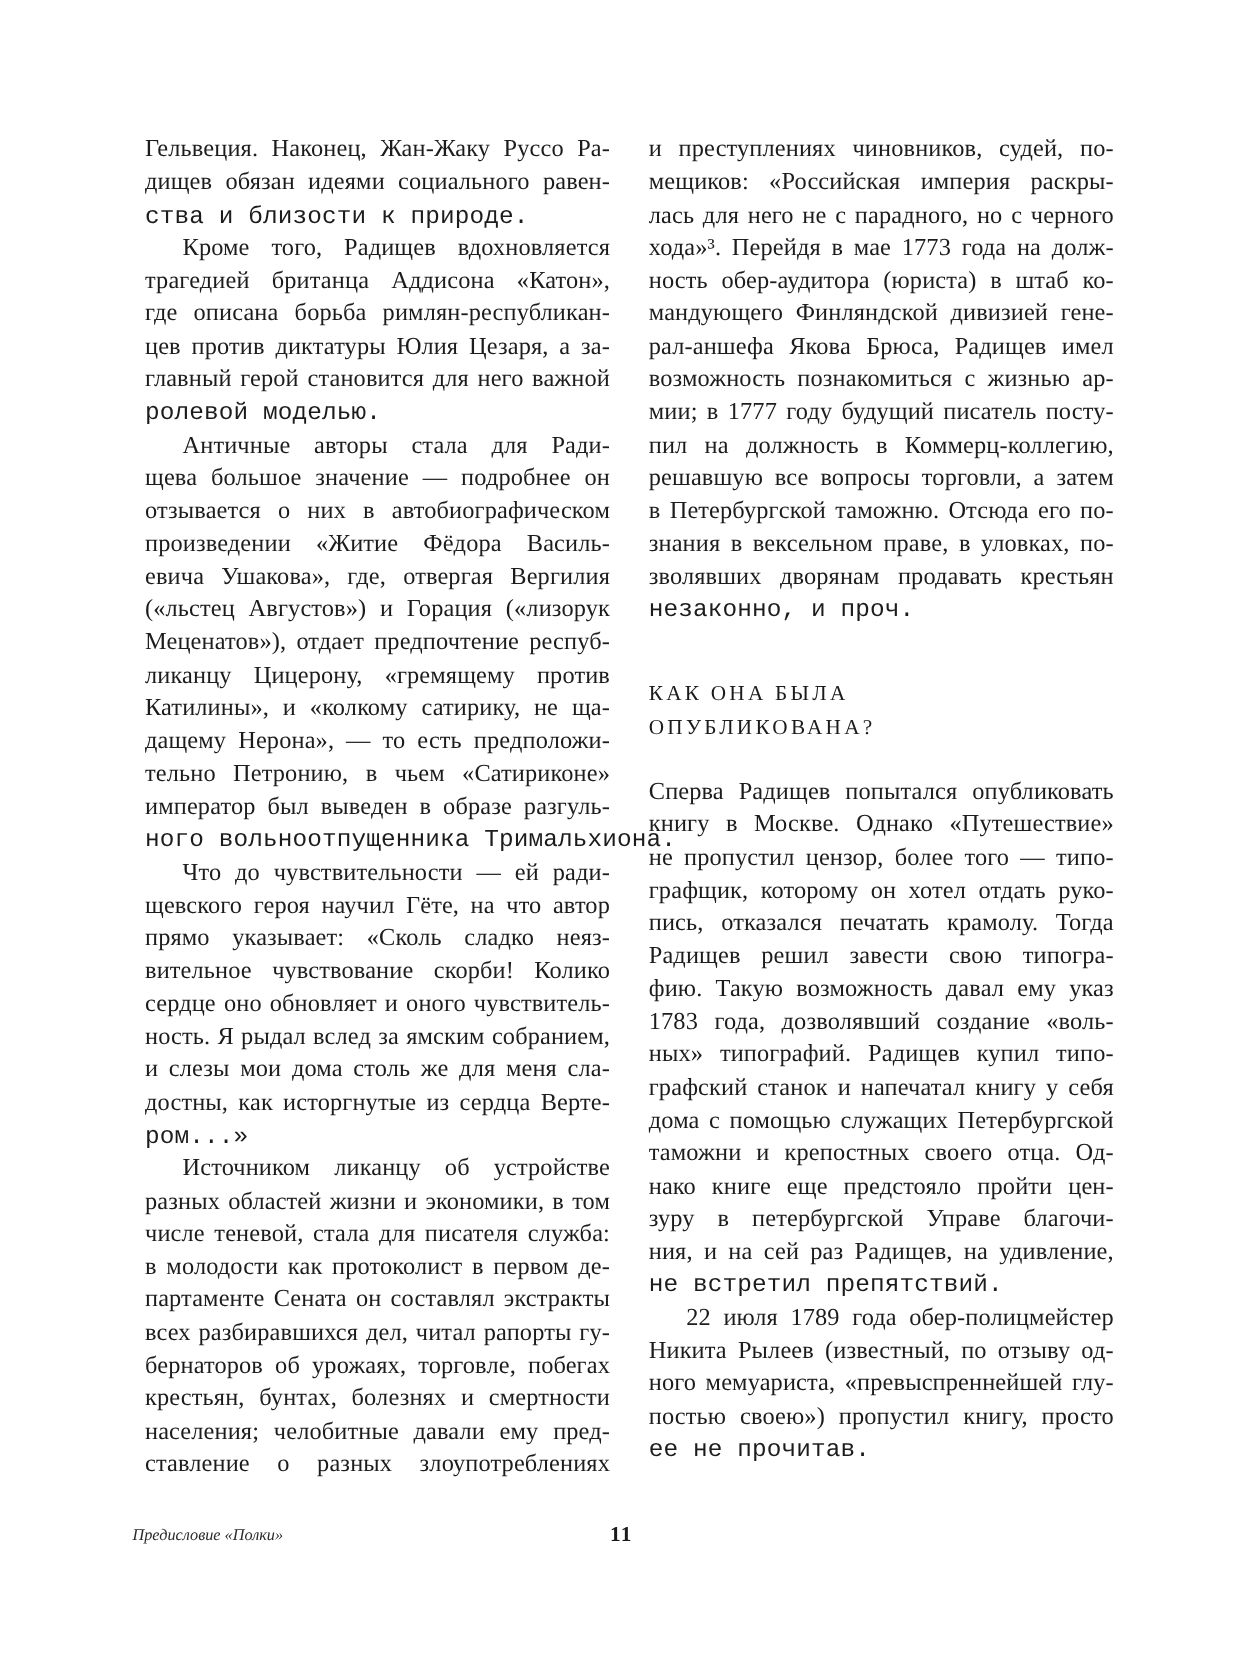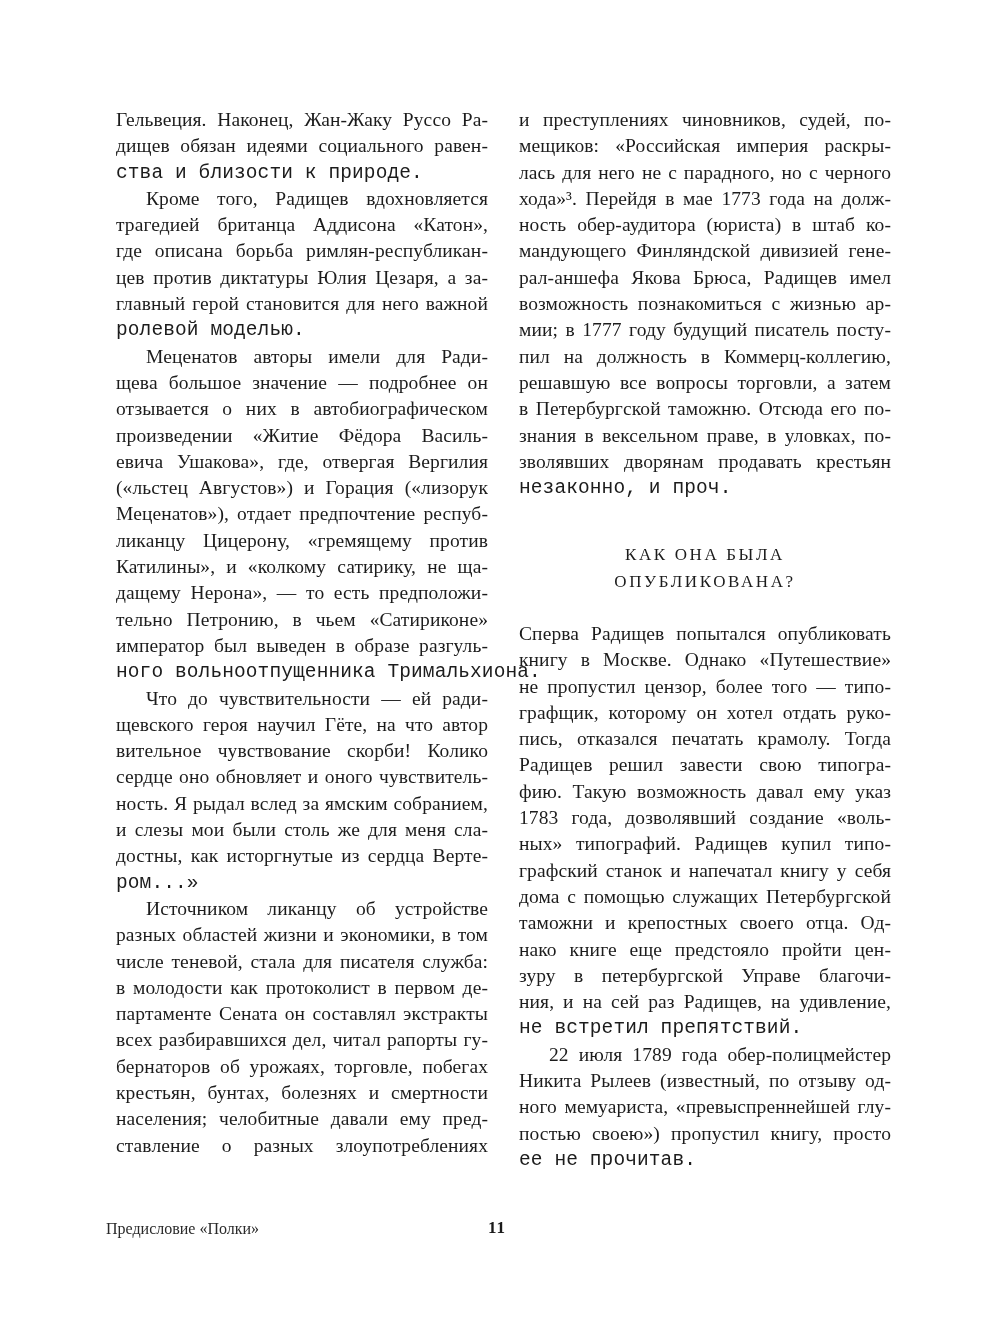--- a/index.html
+++ b/index.html
@@ -38,38 +38,39 @@
       font-family: Liberation Mono, monospace;
     }
     .line.indent {
       padding-left: 30px;
     }
     .heading {
       position: absolute;
       left: 519px;
       width: 372px;
       top: 541px;
-      text-align: center;
+      text-align: left;
       font-size: 17px;
       letter-spacing: 2.6px;
       line-height: 27px;
       color: #1c1c1c;
     }
     .heading span { display: block; }
     .col-right-lower {
       position: absolute;
       left: 519px;
       top: 621px;
       width: 372px;
     }
     .footer-left {
       position: absolute;
       left: 106px;
       top: 1220px;
-      font-size: 16px;
+      font-style: italic;
+      font-size: 13px;
       color: #2a2a2a;
     }
     .footer-page {
       position: absolute;
       left: 488px;
       top: 1218px;
       font-size: 17px;
       font-weight: bold;
       color: #1a1a1a;
       letter-spacing: 1px;
@@ -82,39 +83,40 @@
   <div class="column col-left" id="left-col">
       <span class="line">Гельвеция. Наконец, Жан-Жаку Руссо Ра-</span>
       <span class="line">дищев обязан идеями социального равен-</span>
       <span class="line last">ства и близости к природе.</span>
       <span class="line indent">Кроме того, Радищев вдохновляется</span>
       <span class="line">трагедией британца Аддисона «Катон»,</span>
       <span class="line">где описана борьба римлян-республикан-</span>
       <span class="line">цев против диктатуры Юлия Цезаря, а за-</span>
       <span class="line">главный герой становится для него важной</span>
       <span class="line last">ролевой моделью.</span>
-      <span class="line indent">Меценатов авторы имели для Ради-</span>
+      <span class="line indent">Античные авторы стала для Ради-</span>
       <span class="line">щева большое значение — подробнее он</span>
       <span class="line">отзывается о них в автобиографическом</span>
       <span class="line">произведении «Житие Фёдора Василь-</span>
       <span class="line">евича Ушакова», где, отвергая Вергилия</span>
       <span class="line">(«льстец Августов») и Горация («лизорук</span>
       <span class="line">Меценатов»), отдает предпочтение респуб-</span>
       <span class="line">ликанцу Цицерону, «гремящему против</span>
       <span class="line">Катилины», и «колкому сатирику, не ща-</span>
       <span class="line">дащему Нерона», — то есть предположи-</span>
       <span class="line">тельно Петронию, в чьем «Сатириконе»</span>
       <span class="line">император был выведен в образе разгуль-</span>
       <span class="line last">ного вольноотпущенника Тримальхиона.</span>
       <span class="line indent">Что до чувствительности — ей ради-</span>
       <span class="line">щевского героя научил Гёте, на что автор</span>
+      <span class="line">прямо указывает: «Сколь сладко неяз-</span>
       <span class="line">вительное чувствование скорби! Колико</span>
       <span class="line">сердце оно обновляет и оного чувствитель-</span>
       <span class="line">ность. Я рыдал вслед за ямским собранием,</span>
-      <span class="line">и слезы мои были столь же для меня сла-</span>
+      <span class="line">и слезы мои дома столь же для меня сла-</span>
       <span class="line">достны, как исторгнутые из сердца Верте-</span>
       <span class="line last">ром...»</span>
       <span class="line indent">Источником ликанцу об устройстве</span>
       <span class="line">разных областей жизни и экономики, в том</span>
       <span class="line">числе теневой, стала для писателя служба:</span>
       <span class="line">в молодости как протоколист в первом де-</span>
       <span class="line">партаменте Сената он составлял экстракты</span>
       <span class="line">всех разбиравшихся дел, читал рапорты гу-</span>
       <span class="line">бернаторов об урожаях, торговле, побегах</span>
       <span class="line">крестьян, бунтах, болезнях и смертности</span>

